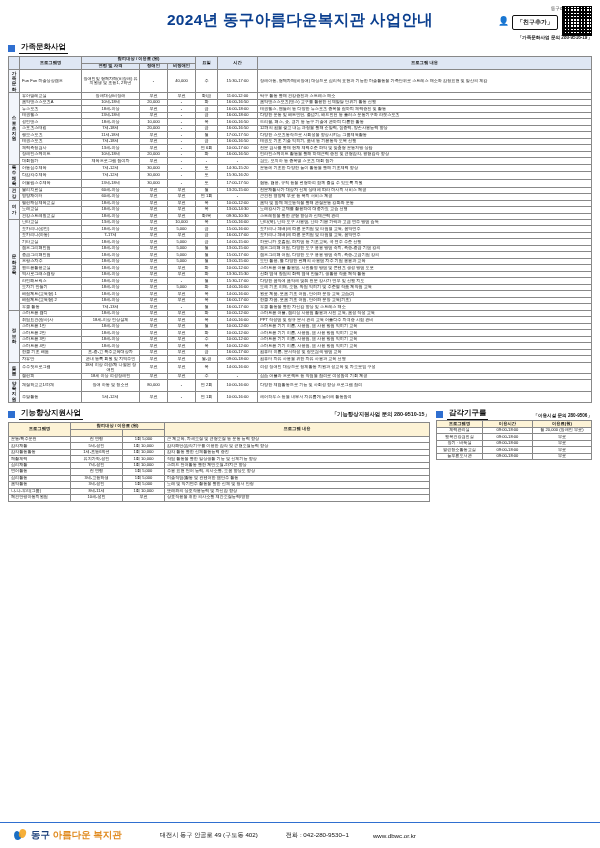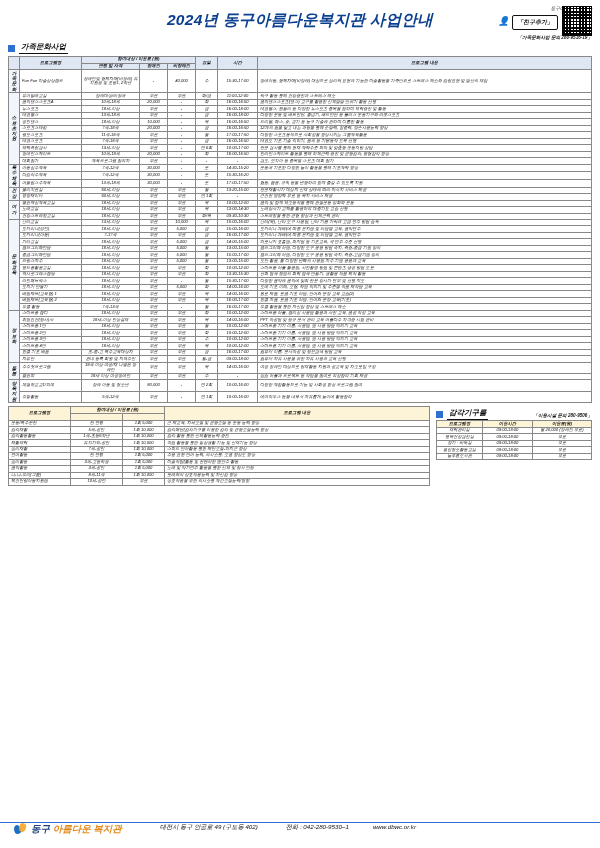--- a/index.html
+++ b/index.html
@@ -6,21 +6,21 @@
   html, body { margin:0; padding:0; }
   body {
     width: 600px; height: 848px;
     background: #ffffff;
     font-family: "Liberation Sans", sans-serif;
     font-size: 4.2px;
     color: #111;
     position: relative;
     overflow: hidden;
   }
-  .page { width:600px; height:848px; position:relative; padding: 6px 8px 16px 8px; font-style: italic; }
+  .page { width:600px; height:848px; position:relative; padding: 6px 8px 16px 8px; }
 
   
   .hdr { position:relative; height: 34px; }
   .title {
     text-align:center;
     font-size: 15.5px;
     font-weight: bold;
     color:#0b3f8f;
     letter-spacing: 0.3px;
     padding-top: 4px;
@@ -69,21 +69,21 @@
   .br { width: 27%; }
   .t-sub thead th { background:#fdf3d6; }
   .t-fac thead th { background:#fdf3d6; }
   .t-sub td, .t-fac td { font-size:4.1px; }
 
   
   .footer {
     position:absolute; left:0; bottom:0; width:600px;
     border-top:1.5px solid #2f6fd0;
     height: 26px;
-    display:flex; padding: 0 14px;
+    display:flex; align-items:center; padding: 0 14px;
   }
   .logo-mark { width:13px; height:13px; margin-right:4px; position:relative; }
   .logo-mark:before{
     content:""; position:absolute; left:0; top:2px; width:7px;height:9px;
     border-radius:50% 50% 50% 50%/60% 60% 40% 40%;
     background:#1b6fc4; transform:rotate(-18deg);
   }
   .logo-mark:after{
     content:""; position:absolute; left:5px; top:0px; width:7px;height:9px;
     border-radius:50%; background:#f5a623; opacity:.9; transform:rotate(18deg);
@@ -563,20 +563,25 @@
           <td>-</td>
           <td>연 1회</td>
           <td>10:00-16:00</td>
           <td class="l">에어하우스 등을 내부서 자유롭게 놀이에 활동참여</td>
         </tr>
       </tbody>
   </table>
 
   <div class="bottom">
     <div class="bl">
+      <div class="sec-bar">
+        <span class="sec-sq"></span>
+        <span class="sec-txt">기능향상지원사업</span>
+        <span class="sec-right">「기능향상지원사업 문의 280-9510-15」</span>
+      </div>
       <table class="t-sub">
         <colgroup>
             <col style="width:62px">
             <col style="width:52px">
             <col style="width:42px">
             <col>
           </colgroup>
         <thead>
           <tr>
             <th rowspan="2">프로그램명</th>

